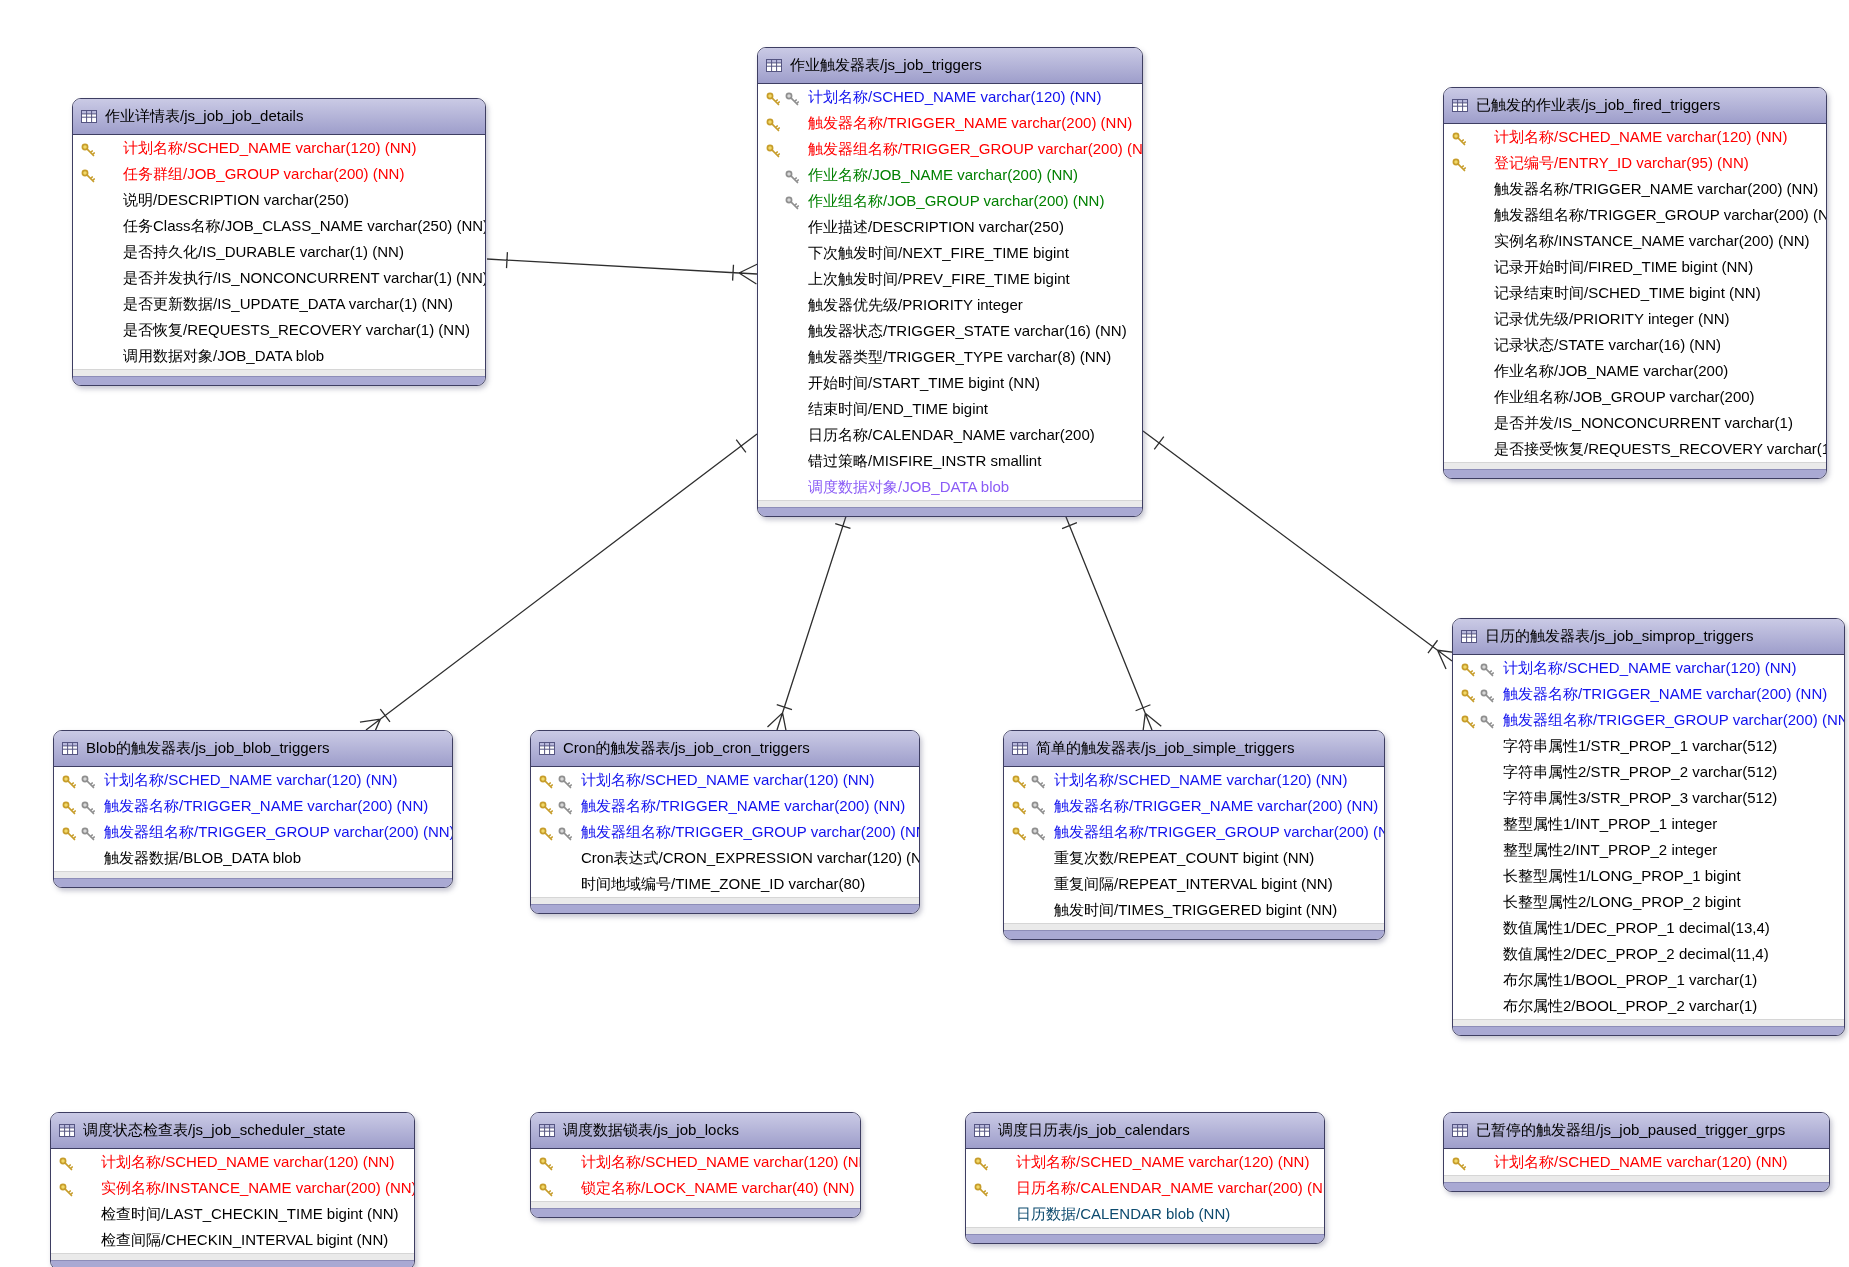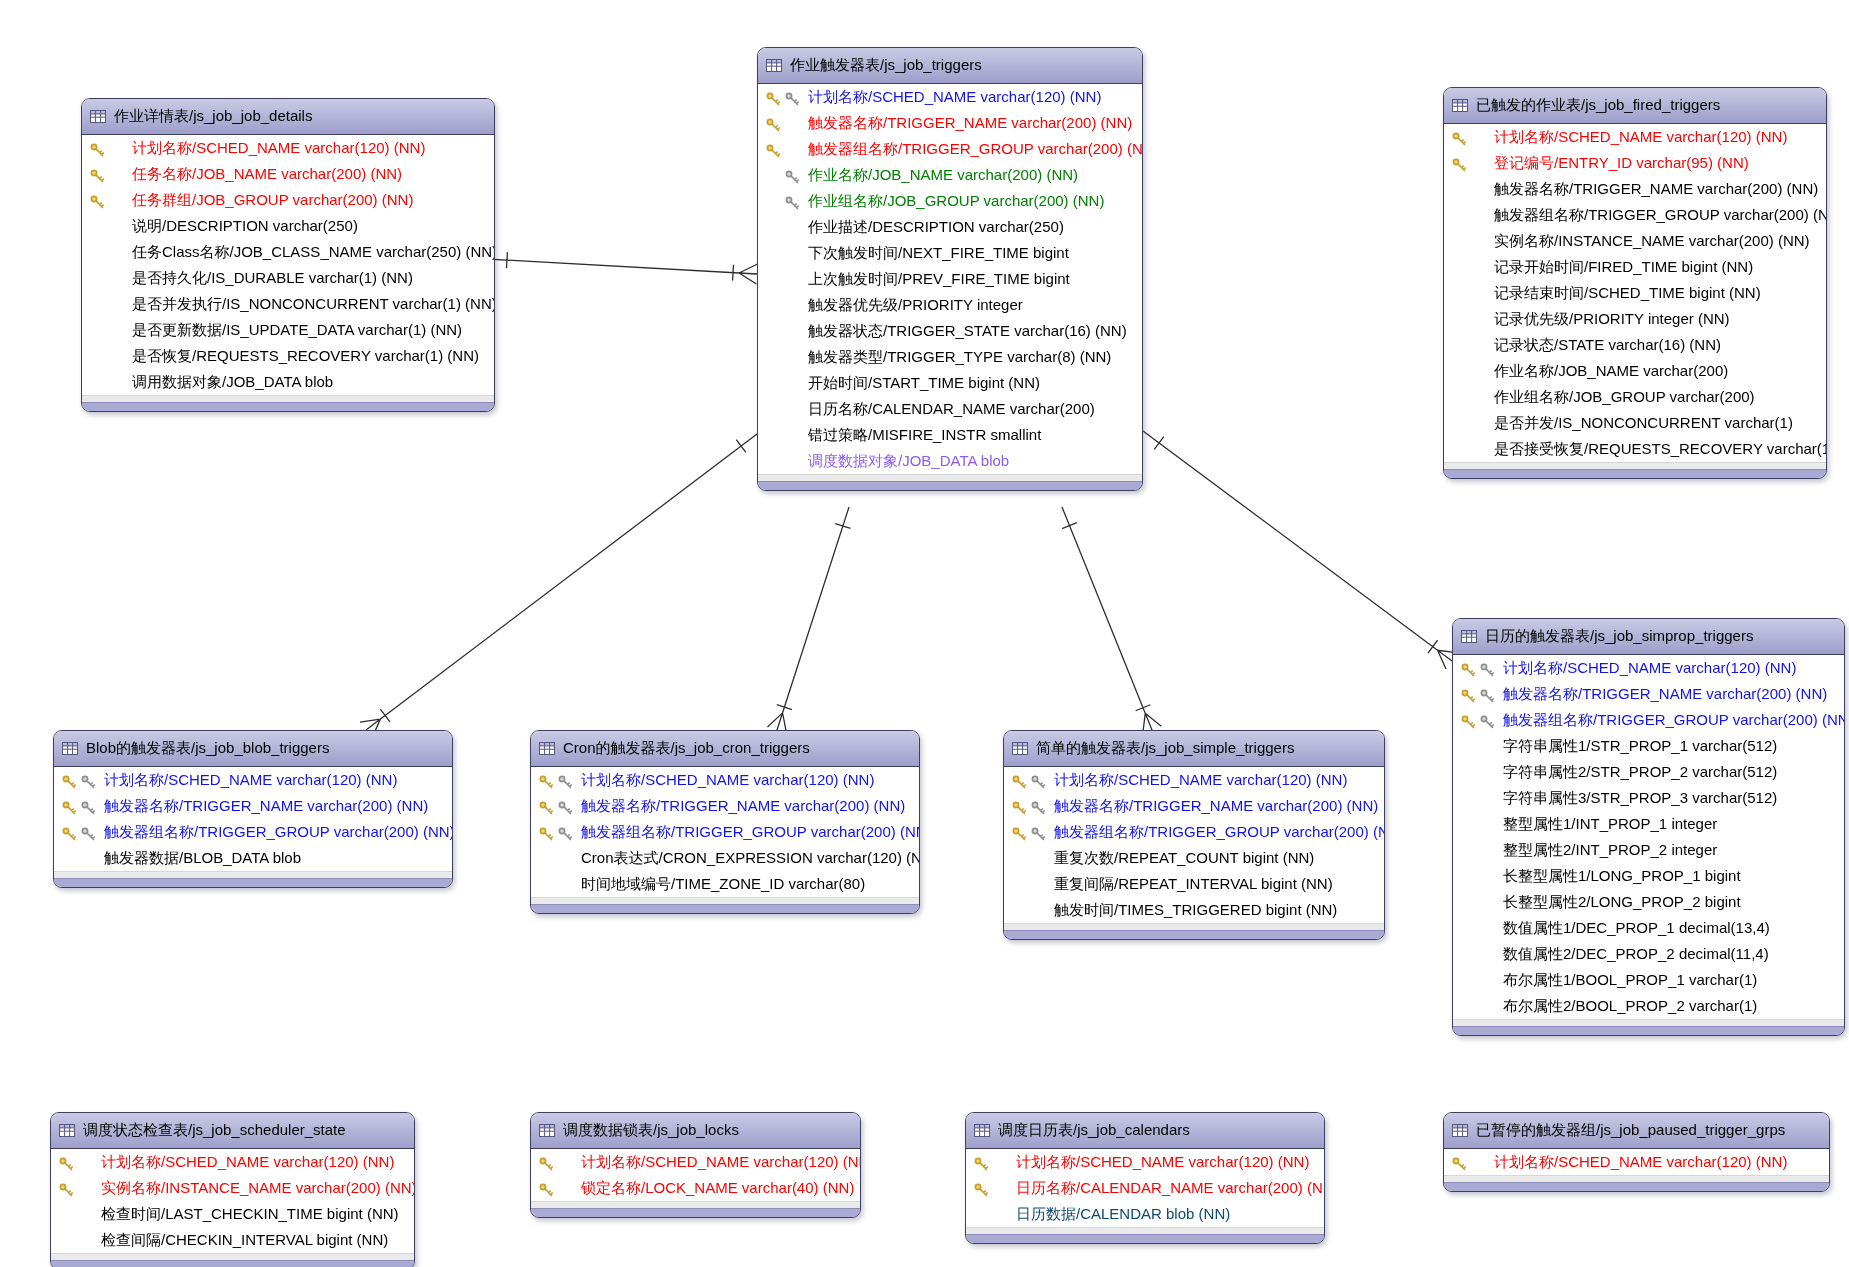--- a/index.html
+++ b/index.html
@@ -41,44 +41,38 @@
 <body>
 
 <div id="diagram">
   <svg id="rel-layer" width="1849" height="1267">
       <path d="M487 259 L757 274 M507.4129672210885 252.12171756680718 L506.52544690712807 268.09708321809376 M733.4807116800503 264.68103670341617 L732.59319136609 280.6564023547027 M739.0277136423026 273.0015396467946 L756.4452998037748 283.9846035320541 M739.0277136423026 273.0015396467946 L757.5547001962252 264.0153964679459" fill="none" stroke="#2e2e2e" stroke-width="1.3"></path>
       <path d="M757 434 L366 730 M745.8826567312437 452.4500590417657 L736.2253313972692 439.69325429317087 M389.9638697898796 721.8924143733356 L380.30654445590494 709.1356096247406 M380.3514053421692 719.1355089992786 L359.9641716662659 722.0269970321282 M380.3514053421692 719.1355089992786 L372.0358283337341 737.9730029678718" fill="none" stroke="#2e2e2e" stroke-width="1.3"></path>
       <path d="M849 507 L777 730 M850.467982428677 528.4905799733068 L835.2419321219338 523.5745457935512 M791.9870764230051 709.618941629763 L776.7610261162619 704.7029074500074 M782.5305384522251 712.8706934049139 L767.4837185582855 726.9274786376527 M782.5305384522251 712.8706934049139 L786.5162814417145 733.0725213623473" fill="none" stroke="#2e2e2e" stroke-width="1.3"></path>
       <path d="M1062 507 L1152 730 M1076.903736370329 522.5524481096624 L1062.0665345373675 528.5405564727408 M1150.436438371863 704.7501430690189 L1135.5992365389016 710.7382514320974 M1145.2633780915367 713.3081479379185 L1142.7267488543991 733.7425677269241 M1145.2633780915367 713.3081479379185 L1161.2732511456009 726.2574322730759" fill="none" stroke="#2e2e2e" stroke-width="1.3"></path>
       <path d="M1143 431 L1452 661 M1163.8202155523863 436.52436642088253 L1154.2667999373261 449.3591726167675 M1437.5244985137026 640.2524734794674 L1427.9710828986424 653.0872796753524 M1437.5608430296295 650.2524074330574 L1446.0291152405875 669.0217538724281 M1437.5608430296295 650.2524074330574 L1457.9708847594125 652.9782461275719" fill="none" stroke="#2e2e2e" stroke-width="1.3"></path>
     </svg>
-<div class="entity-table" style="left: 81px; top: 98px; width: 414px;">
+<div class="entity-table" style="left: 72px; top: 98px; width: 414px;">
       <div class="t-header">
         <span class="ticon">
           <svg width="16" height="13" viewBox="0 0 16 13">
             <rect x="0.5" y="0.5" width="15" height="12" fill="#ffffff" stroke="#555582"></rect>
             <rect x="0.5" y="0.5" width="15" height="3.4" fill="#b9b9dc" stroke="#555582"></rect>
             <path d="M0.5 7.2 H15.5 M5.6 0.5 V12.5 M10.6 0.5 V12.5" stroke="#555582" fill="none"></path>
           </svg>
         </span>
         <span>作业详情表/js_job_job_details</span>
       </div>
       <div class="t-body">
         <div class="t-row"><span class="key k1"><svg width="16" height="16" viewBox="0 0 16 16">
               <g fill="none" stroke="#c79d2b" stroke-width="1.7" stroke-linecap="round">
                 <circle cx="5" cy="5" r="2.6" fill="#f2d96a"></circle>
                 <path d="M7.2 7.2 L13.5 13.5 M10.6 10.6 L12.2 9 M12.6 12.6 L14.2 11"></path>
               </g>
             </svg></span><span style="color: rgb(255, 0, 0);">计划名称/SCHED_NAME varchar(120) (NN)</span></div>
-        <div class="t-row"><span class="key k1"><svg width="16" height="16" viewBox="0 0 16 16">
-              <g fill="none" stroke="#c79d2b" stroke-width="1.7" stroke-linecap="round">
-                <circle cx="5" cy="5" r="2.6" fill="#f2d96a"></circle>
-                <path d="M7.2 7.2 L13.5 13.5 M10.6 10.6 L12.2 9 M12.6 12.6 L14.2 11"></path>
-              </g>
-            </svg></span><span style="color: rgb(255, 0, 0);">任务名称/JOB_NAME varchar(200) (NN)</span></div>
         <div class="t-row"><span class="key k1"><svg width="16" height="16" viewBox="0 0 16 16">
               <g fill="none" stroke="#c79d2b" stroke-width="1.7" stroke-linecap="round">
                 <circle cx="5" cy="5" r="2.6" fill="#f2d96a"></circle>
                 <path d="M7.2 7.2 L13.5 13.5 M10.6 10.6 L12.2 9 M12.6 12.6 L14.2 11"></path>
               </g>
             </svg></span><span style="color: rgb(255, 0, 0);">任务群组/JOB_GROUP varchar(200) (NN)</span></div>
         <div class="t-row"><span style="color: rgb(0, 0, 0);">说明/DESCRIPTION varchar(250)</span></div>
         <div class="t-row"><span style="color: rgb(0, 0, 0);">任务Class名称/JOB_CLASS_NAME varchar(250) (NN)</span></div>
         <div class="t-row"><span style="color: rgb(0, 0, 0);">是否持久化/IS_DURABLE varchar(1) (NN)</span></div>
         <div class="t-row"><span style="color: rgb(0, 0, 0);">是否并发执行/IS_NONCONCURRENT varchar(1) (NN)</span></div>
@@ -136,20 +130,21 @@
                 <path d="M7.2 7.2 L13.5 13.5 M10.6 10.6 L12.2 9 M12.6 12.6 L14.2 11"></path>
               </g>
             </svg></span><span style="color: rgb(0, 128, 0);">作业组名称/JOB_GROUP varchar(200) (NN)</span></div>
         <div class="t-row"><span style="color: rgb(0, 0, 0);">作业描述/DESCRIPTION varchar(250)</span></div>
         <div class="t-row"><span style="color: rgb(0, 0, 0);">下次触发时间/NEXT_FIRE_TIME bigint</span></div>
         <div class="t-row"><span style="color: rgb(0, 0, 0);">上次触发时间/PREV_FIRE_TIME bigint</span></div>
         <div class="t-row"><span style="color: rgb(0, 0, 0);">触发器优先级/PRIORITY integer</span></div>
         <div class="t-row"><span style="color: rgb(0, 0, 0);">触发器状态/TRIGGER_STATE varchar(16) (NN)</span></div>
         <div class="t-row"><span style="color: rgb(0, 0, 0);">触发器类型/TRIGGER_TYPE varchar(8) (NN)</span></div>
         <div class="t-row"><span style="color: rgb(0, 0, 0);">开始时间/START_TIME bigint (NN)</span></div>
+        <div class="t-row"><span style="color: rgb(0, 0, 0);">结束时间/END_TIME bigint</span></div>
         <div class="t-row"><span style="color: rgb(0, 0, 0);">日历名称/CALENDAR_NAME varchar(200)</span></div>
         <div class="t-row"><span style="color: rgb(0, 0, 0);">错过策略/MISFIRE_INSTR smallint</span></div>
         <div class="t-row"><span style="color: #8b5cf6;">调度数据对象/JOB_DATA blob</span></div>
       </div>
       <div class="t-strip-gray"></div>
       <div class="t-strip-lav"></div>
     </div>
     <div class="entity-table" style="left: 1443px; top: 87px; width: 384px;">
       <div class="t-header">
         <span class="ticon">

